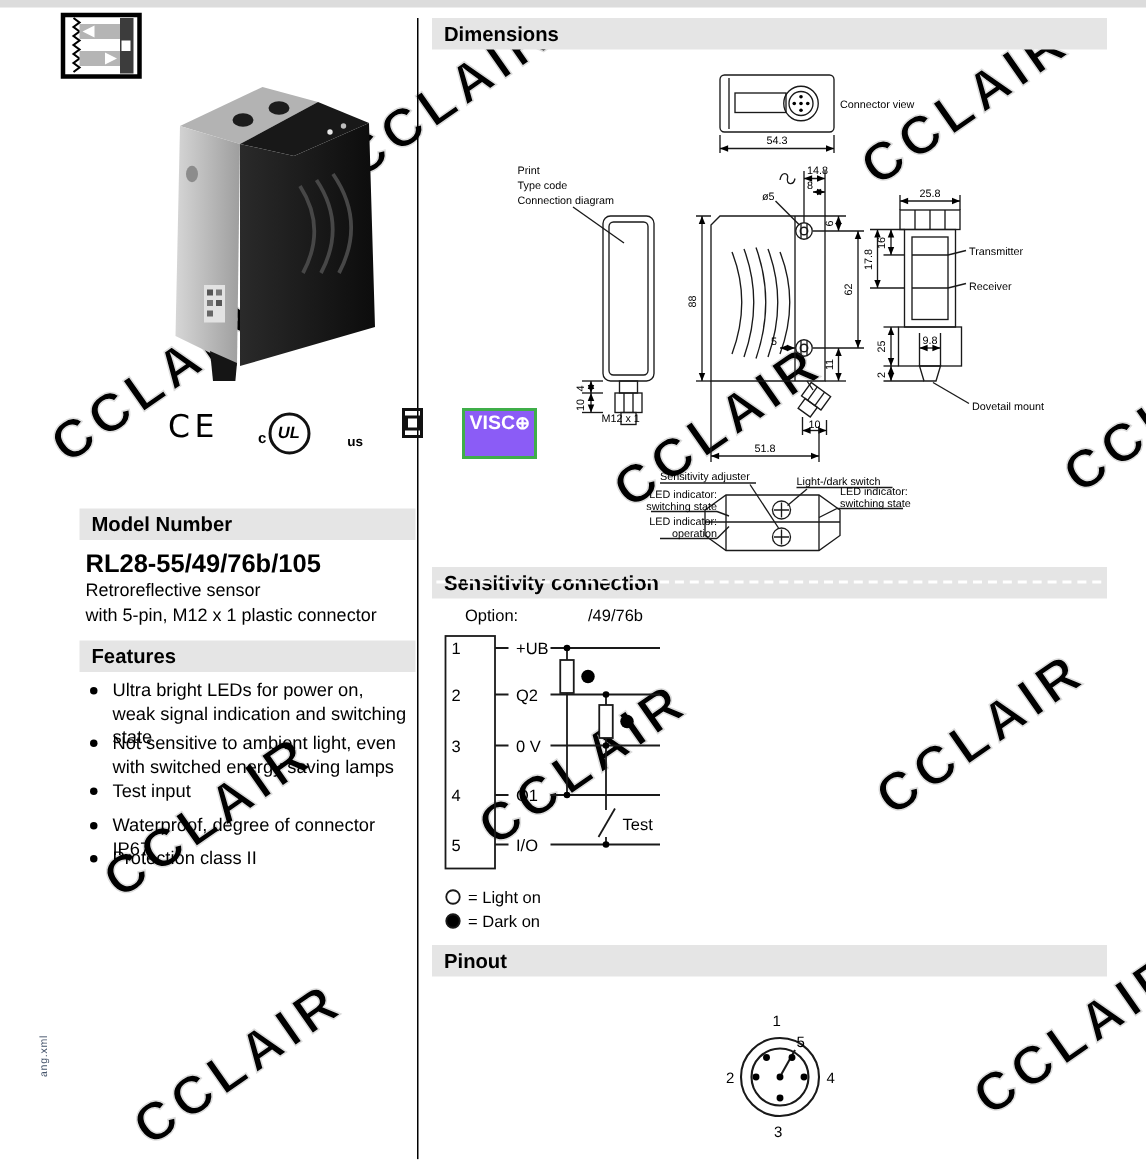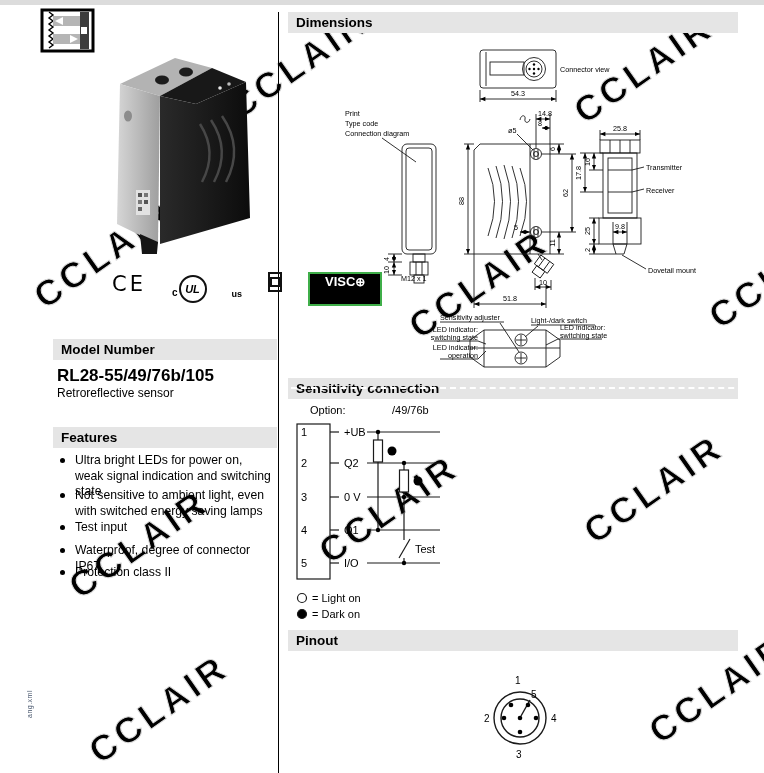--- a/index.html
+++ b/index.html
@@ -18,22 +18,22 @@
   .bullet{position:absolute;left:60px;width:5px;height:5px;border-radius:50%;background:#000;}
   .certs{position:absolute;left:68px;top:272px;width:210px;height:34px;display:flex;gap:26px;margin-left:44px;}
   .ce{font-size:21px;letter-spacing:3px;font-family:"DejaVu Sans",sans-serif;}
   .cul{position:relative;display:flex;align-items:center;}
   .cul .c{font-size:10px;font-weight:bold;margin-right:1px;margin-top:6px;}
   .cul .circle{width:24px;height:24px;border:2.5px solid #111;border-radius:50%;display:flex;
                align-items:center;justify-content:center;font-weight:bold;font-size:11px;font-style:italic;}
   .cul .us{font-size:9px;font-weight:bold;margin-left:1px;margin-top:10px;padding-left:24px;}
   .sq2{width:16px;height:16px;border:2px solid #111;display:flex;align-items:center;justify-content:center;}
   .sq2 .inner{width:6px;height:6px;border:2px solid #111;}
-  .visco{background:#000000;border:2px solid #3fae49;color:#fff;font-weight:bold;font-size:13px;
-         padding:0 15px;line-height:16px;letter-spacing:0;}
+  .visco{background:#8b5cf6;border:2px solid #3fae49;color:#fff;font-weight:bold;font-size:13px;
+         padding:0 3px;line-height:16px;letter-spacing:0;}
   .visco .glyph{color:#fff;font-size:12px;}
   .dashline{position:absolute;left:281px;top:387px;width:483px;border-top:2px dashed #fff;z-index:5;}
   .sidetext{position:absolute;left:26px;top:690px;font-size:7px;color:#44536a;
             writing-mode:vertical-rl;transform:rotate(180deg);letter-spacing:.5px;}
   svg{font-family:"Liberation Sans",sans-serif;}
   svg text{fill:#000;}
   .draw text{font-size:7.2px;}
   .wm{position:absolute;left:0;top:0;pointer-events:none;}
 </style>
 </head>
@@ -134,20 +134,21 @@
     </span>
     <span class="sq2">
         <span class="inner"></span>
       </span>
     <span class="visco"><span>VISC</span><span class="glyph">⊕</span></span>
   </div>
 
   <div class="section-bar bar-left" style="top:339px">Model Number</div>
   <div class="modeltxt model-number" style="top:366px">RL28-55/49/76b/105</div>
   <div class="modeltxt desc" style="top:386px">Retroreflective sensor</div>
+  <div class="modeltxt desc" style="top:403px">with 5-pin, M12 x 1 plastic connector</div>
 
   <div class="section-bar bar-left" style="top:427px">Features</div>
   <span class="bullet" style="top:458px"></span>
   <div class="feature" style="top:453px">Ultra bright LEDs for power on, weak signal indication and switching state</div>
   <span class="bullet" style="top:493px"></span>
   <div class="feature" style="top:488px">Not sensitive to ambient light, even with switched energy saving lamps</div>
   <span class="bullet" style="top:525px"></span>
   <div class="feature" style="top:520px">Test input</div>
   <span class="bullet" style="top:548px"></span>
   <div class="feature" style="top:543px">Waterproof, degree of connector IP67</div>

